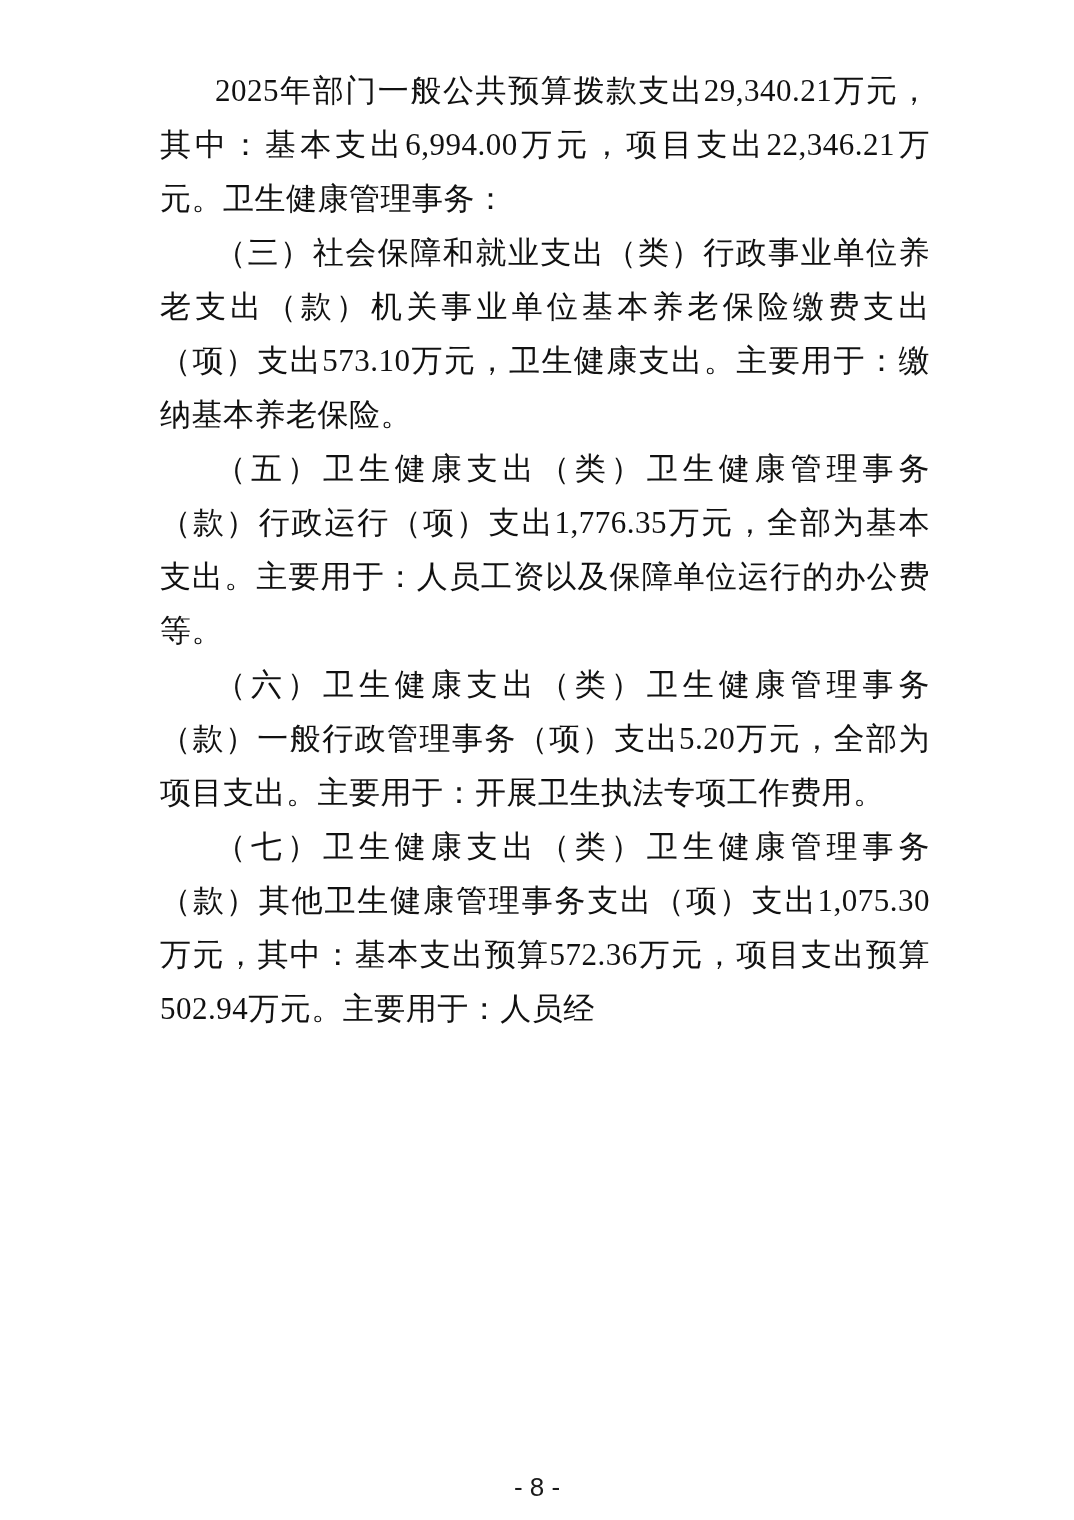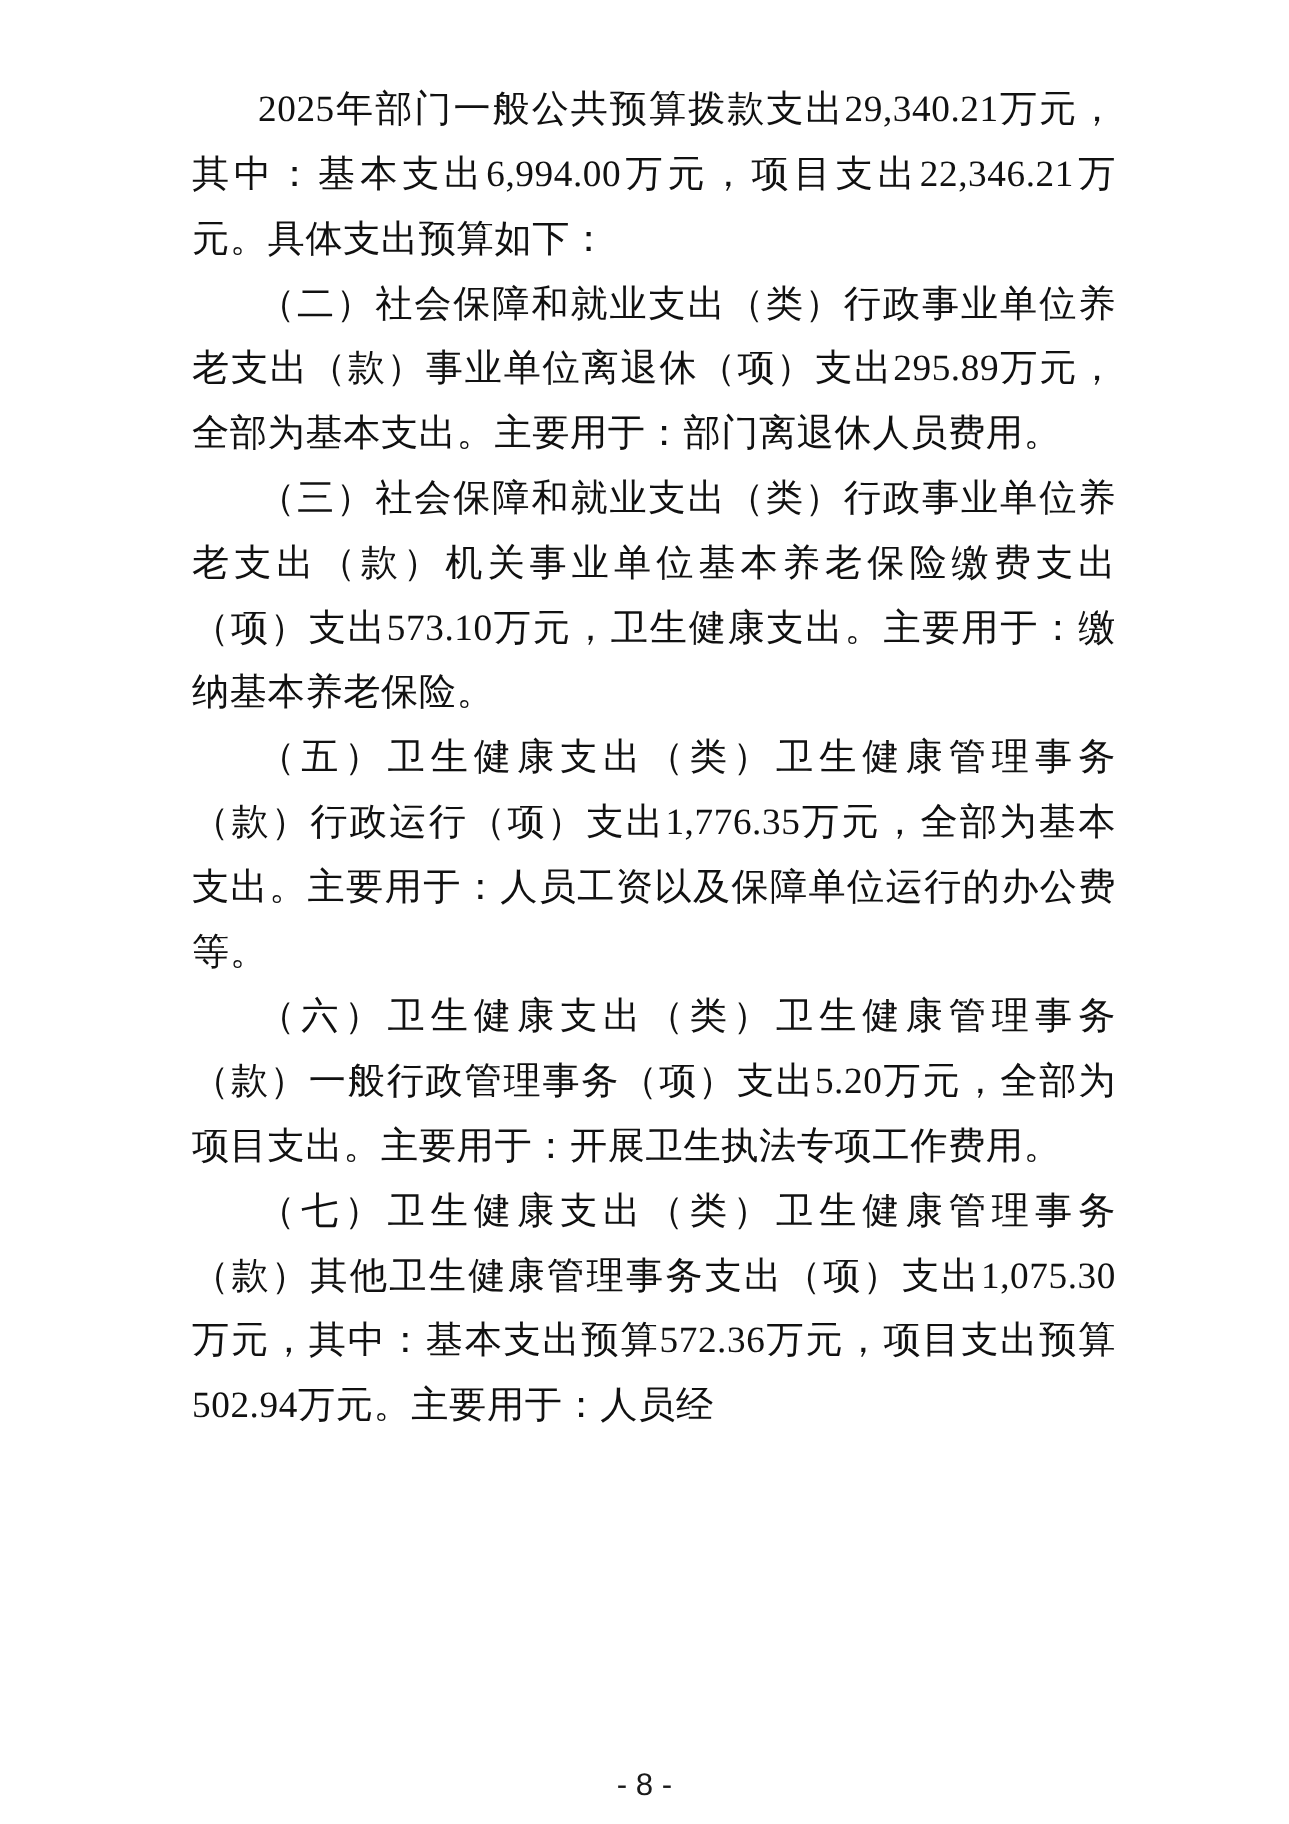--- a/index.html
+++ b/index.html
@@ -41,21 +41,20 @@
     font-family: "Liberation Sans", "DejaVu Sans", sans-serif;
     font-size: 26px;
     color: #1a1a1a;
   }
 </style>
 </head>
 <body>
 
 <div class="page">
   <div class="content">
-    <p>2025年部门一般公共预算拨款支出29,340.21万元，其中：基本支出6,994.00万元，项目支出22,346.21万元。具体支出预算如下：</p>
-    <p>（二）社会保障和就业支出（类）行政事业单位养老支出（款）事业单位离退休（项）支出295.89万元，全部为基本支出。主要用于：部门离退休人员费用。</p>
+    <p>2025年部门一般公共预算拨款支出29,340.21万元，其中：基本支出6,994.00万元，项目支出22,346.21万元。卫生健康管理事务：</p>
     <p>（三）社会保障和就业支出（类）行政事业单位养老支出（款）机关事业单位基本养老保险缴费支出（项）支出573.10万元，卫生健康支出。主要用于：缴纳基本养老保险。</p>
     <p>（五）卫生健康支出（类）卫生健康管理事务（款）行政运行（项）支出1,776.35万元，全部为基本支出。主要用于：人员工资以及保障单位运行的办公费等。</p>
     <p>（六）卫生健康支出（类）卫生健康管理事务（款）一般行政管理事务（项）支出5.20万元，全部为项目支出。主要用于：开展卫生执法专项工作费用。</p>
     <p>（七）卫生健康支出（类）卫生健康管理事务（款）其他卫生健康管理事务支出（项）支出1,075.30万元，其中：基本支出预算572.36万元，项目支出预算502.94万元。主要用于：人员经</p>
   </div>
   <div class="footer">- 8 -</div>
 </div>
 
 </body></html>

